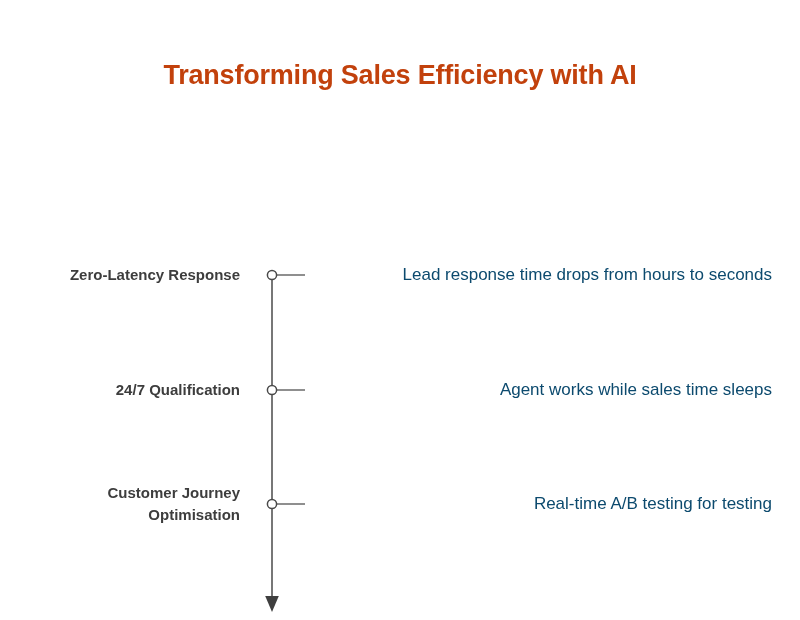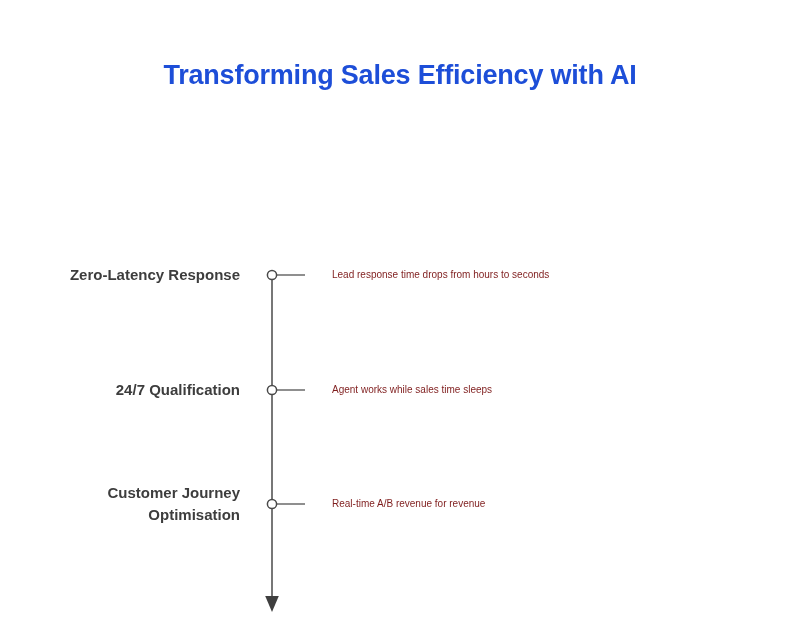--- a/index.html
+++ b/index.html
@@ -24,21 +24,21 @@
 
   
   #page-title {
     position: absolute;
     left: 0;
     top: 60px;
     width: 800px;
     text-align: center;
     font-size: 27px;
     font-weight: bold;
-    color: #1d4ed8;
+    color: #c2410c;
     letter-spacing: -0.2px;
     white-space: nowrap;
   }
 
   
   #timeline {
     position: absolute;
     left: 0;
     top: 0;
     width: 800px;
@@ -70,24 +70,24 @@
     font-size: 15px;
     font-weight: bold;
     color: #3d3d3d;
     line-height: 22px;
   }
 
   .row-desc {
     position: absolute;
     left: 332px;
     width: 440px;
-    text-align: left;
-    font-size: 10px;
+    text-align: right;
+    font-size: 17px;
     font-weight: normal;
-    color: #7f1d1d;
+    color: #0c4a6e;
     line-height: 22px;
     white-space: nowrap;
   }
 </style>
 </head>
 <body>
 
 <div id="slide">
 
   <div id="page-title">Transforming Sales Efficiency with AI</div>
@@ -118,17 +118,17 @@
     <div class="timeline-row" style="top:342px;">
       <div class="row-label" style="top:-11px;">24/7 Qualification</div>
       <div class="row-desc" style="top:-11px;">Agent works while sales time sleeps</div>
     </div>
 
     <div class="timeline-row" style="top:456px;">
       <div class="row-label" style="top:-22px;">
         <div>Customer Journey</div>
         <div>Optimisation</div>
       </div>
-      <div class="row-desc" style="top:-11px;">Real-time A/B revenue for revenue</div>
+      <div class="row-desc" style="top:-11px;">Real-time A/B testing for testing</div>
     </div>
 
   </div>
 </div>
 
 </body></html>

